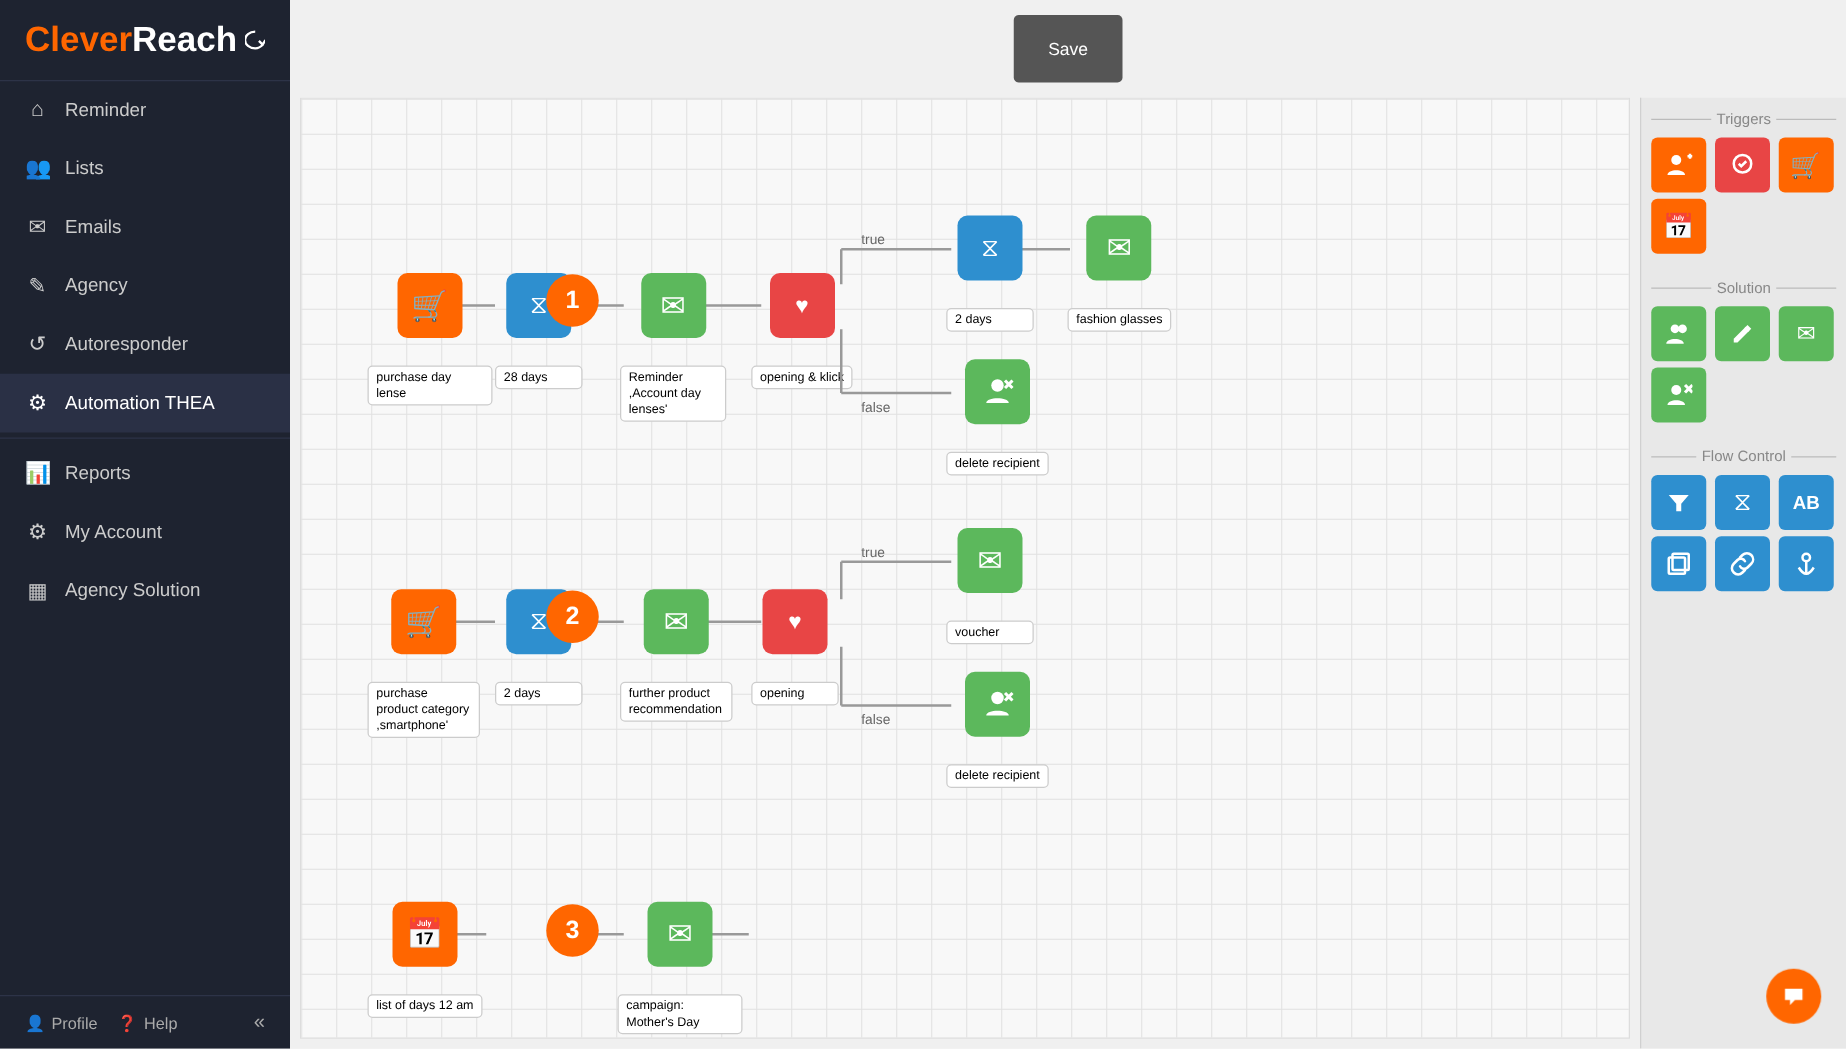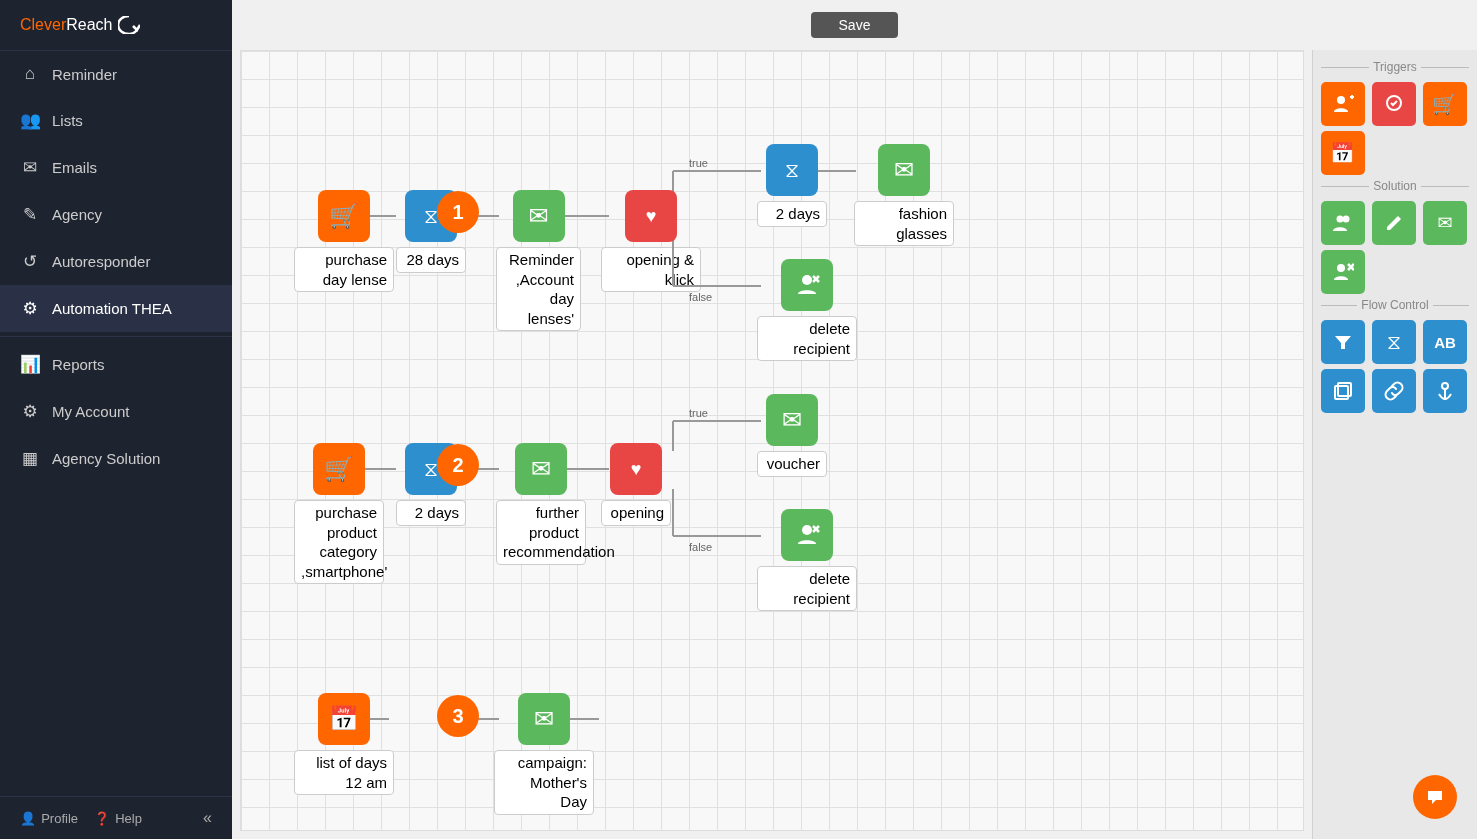--- a/index.html
+++ b/index.html
@@ -15,22 +15,22 @@
       flex-shrink: 0;
       height: 100%;
     }
     #sidebar-logo {
       padding: 16px 20px;
       display: flex;
       align-items: center;
       border-bottom: 1px solid #2d3347;
     }
     #sidebar-logo span {
-      font-size: 16px;
-      font-weight: normal;
+      font-size: 28px;
+      font-weight: bold;
       color: #fff;
     }
     #sidebar-logo span em { font-style: normal; color: #f60; }
     .nav-item {
       display: flex;
       align-items: center;
       padding: 13px 20px;
       color: #ccc;
       cursor: pointer;
       font-size: 15px;
@@ -76,21 +76,21 @@
       align-items: center;
       justify-content: center;
       padding: 12px 20px;
       background: #f0f0f0;
       flex-shrink: 0;
     }
     #save-btn {
       background: #555;
       color: #fff;
       border: none;
-      padding: 5px 28px;
+      padding: 19px 28px;
       font-size: 14px;
       border-radius: 4px;
       cursor: pointer;
     }
 
     
     #canvas-wrapper {
       flex: 1;
       display: flex;
       overflow: hidden;
@@ -109,21 +109,21 @@
     }
 
     
     #right-panel {
       width: 165px;
       background: #e8e8e8;
       border-left: 1px solid #d0d0d0;
       padding: 10px 8px;
       display: flex;
       flex-direction: column;
-      gap: 4px;
+      gap: 20px;
       flex-shrink: 0;
       overflow-y: auto;
     }
     .panel-section { }
     .panel-section-title {
       font-size: 12px;
       color: #888;
       text-align: center;
       margin-bottom: 8px;
       display: flex;
@@ -174,27 +174,27 @@
       font-size: 24px;
       color: #fff;
       position: relative;
       z-index: 2;
     }
     .node-box.orange { background: #f60; }
     .node-box.blue { background: #2e8fcf; }
     .node-box.green { background: #5cb85c; }
     .node-box.red { background: #e84545; }
     .node-label {
-      margin-top: 5px;
+      margin-top: 22px;
       background: #fff;
       border: 1px solid #ccc;
       border-radius: 4px;
       padding: 2px 6px;
-      font-size: 15px;
-      text-align: right;
+      font-size: 10px;
+      text-align: left;
       min-width: 70px;
       max-width: 100px;
       line-height: 1.3;
     }
 
     
     .step-circle {
       position: absolute;
       width: 42px;
       height: 42px;

